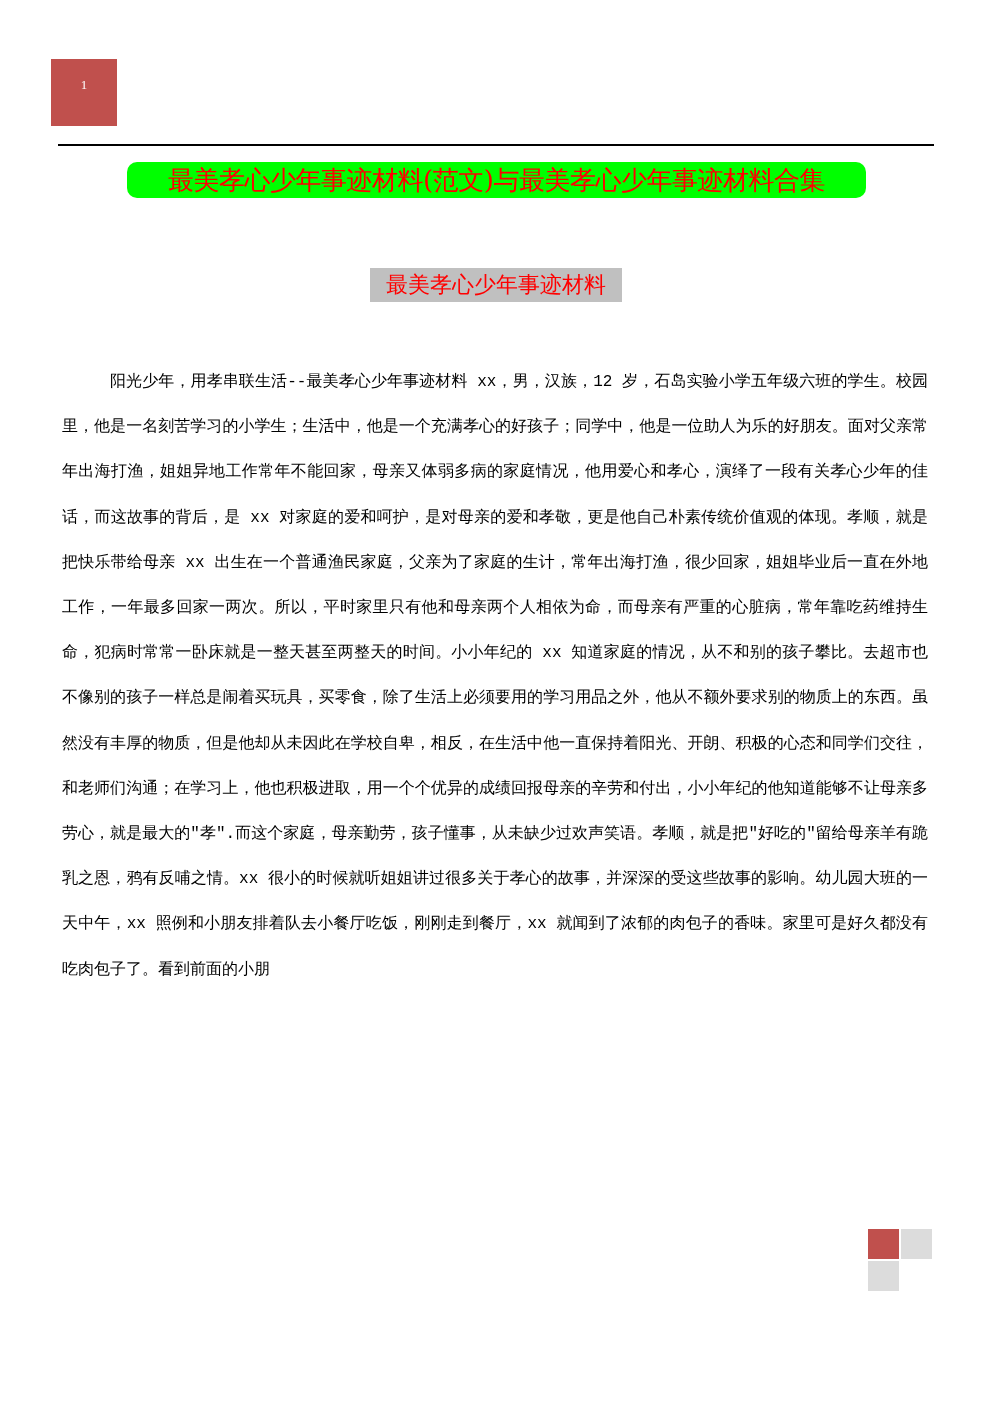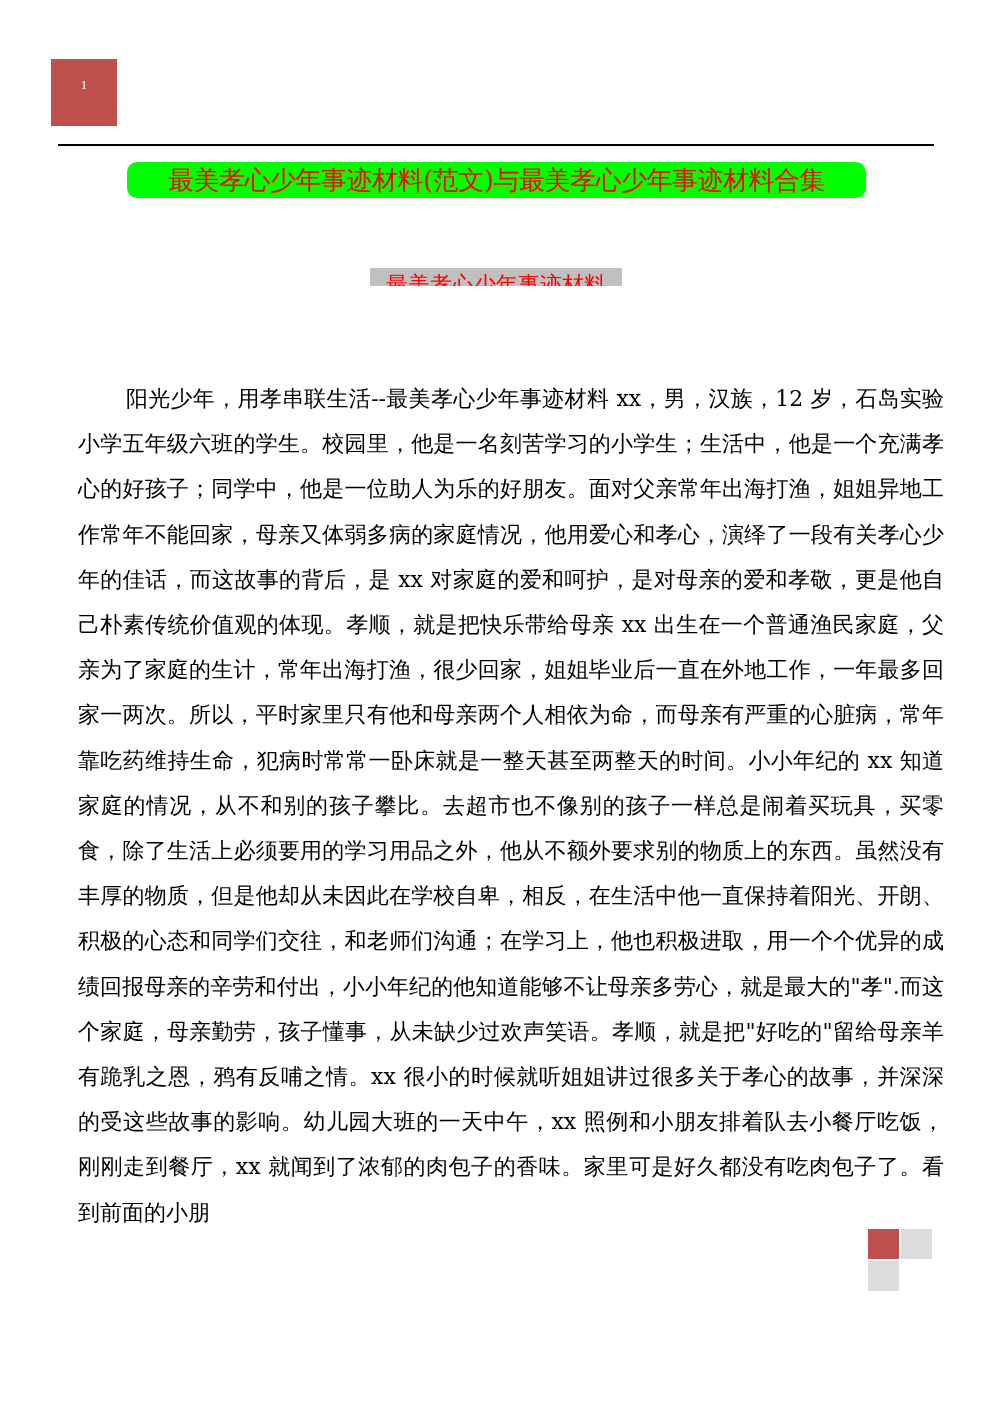--- a/index.html
+++ b/index.html
@@ -52,41 +52,42 @@
       text-align: center;
       letter-spacing: -0.5px;
       overflow: hidden;
       border-radius: 10px;
     }
     .sub-title {
       position: absolute;
       left: 370px;
       top: 268px;
       width: 252px;
-      height: 18px;
+      height: 34px;
       background: #c0c0c0;
       color: #ff0000;
       font-size: 22px;
       line-height: 34px;
       text-align: center;
       white-space: nowrap;
       overflow: hidden;
     }
     .body-text {
       position: absolute;
       left: 62px;
       top: 360px;
       width: 866px;
       color: #000000;
-      font-size: 22px;
+      font-size: 16px;
       line-height: 45.2px;
       text-align: justify;
       text-indent: 48px;
-      margin: 16px;
+      margin: 0;
       word-break: break-all;
+      font-family: Liberation Mono, monospace;
     }
     .deco {
       position: absolute;
       width: 31px;
       height: 30px;
     }
     .deco-red { left: 868px; top: 1229px; background: #c0504d; }
     .deco-gray1 { left: 901px; top: 1229px; background: #dcdcdc; }
     .deco-gray2 { left: 868px; top: 1261px; background: #dcdcdc; }
   </style>

